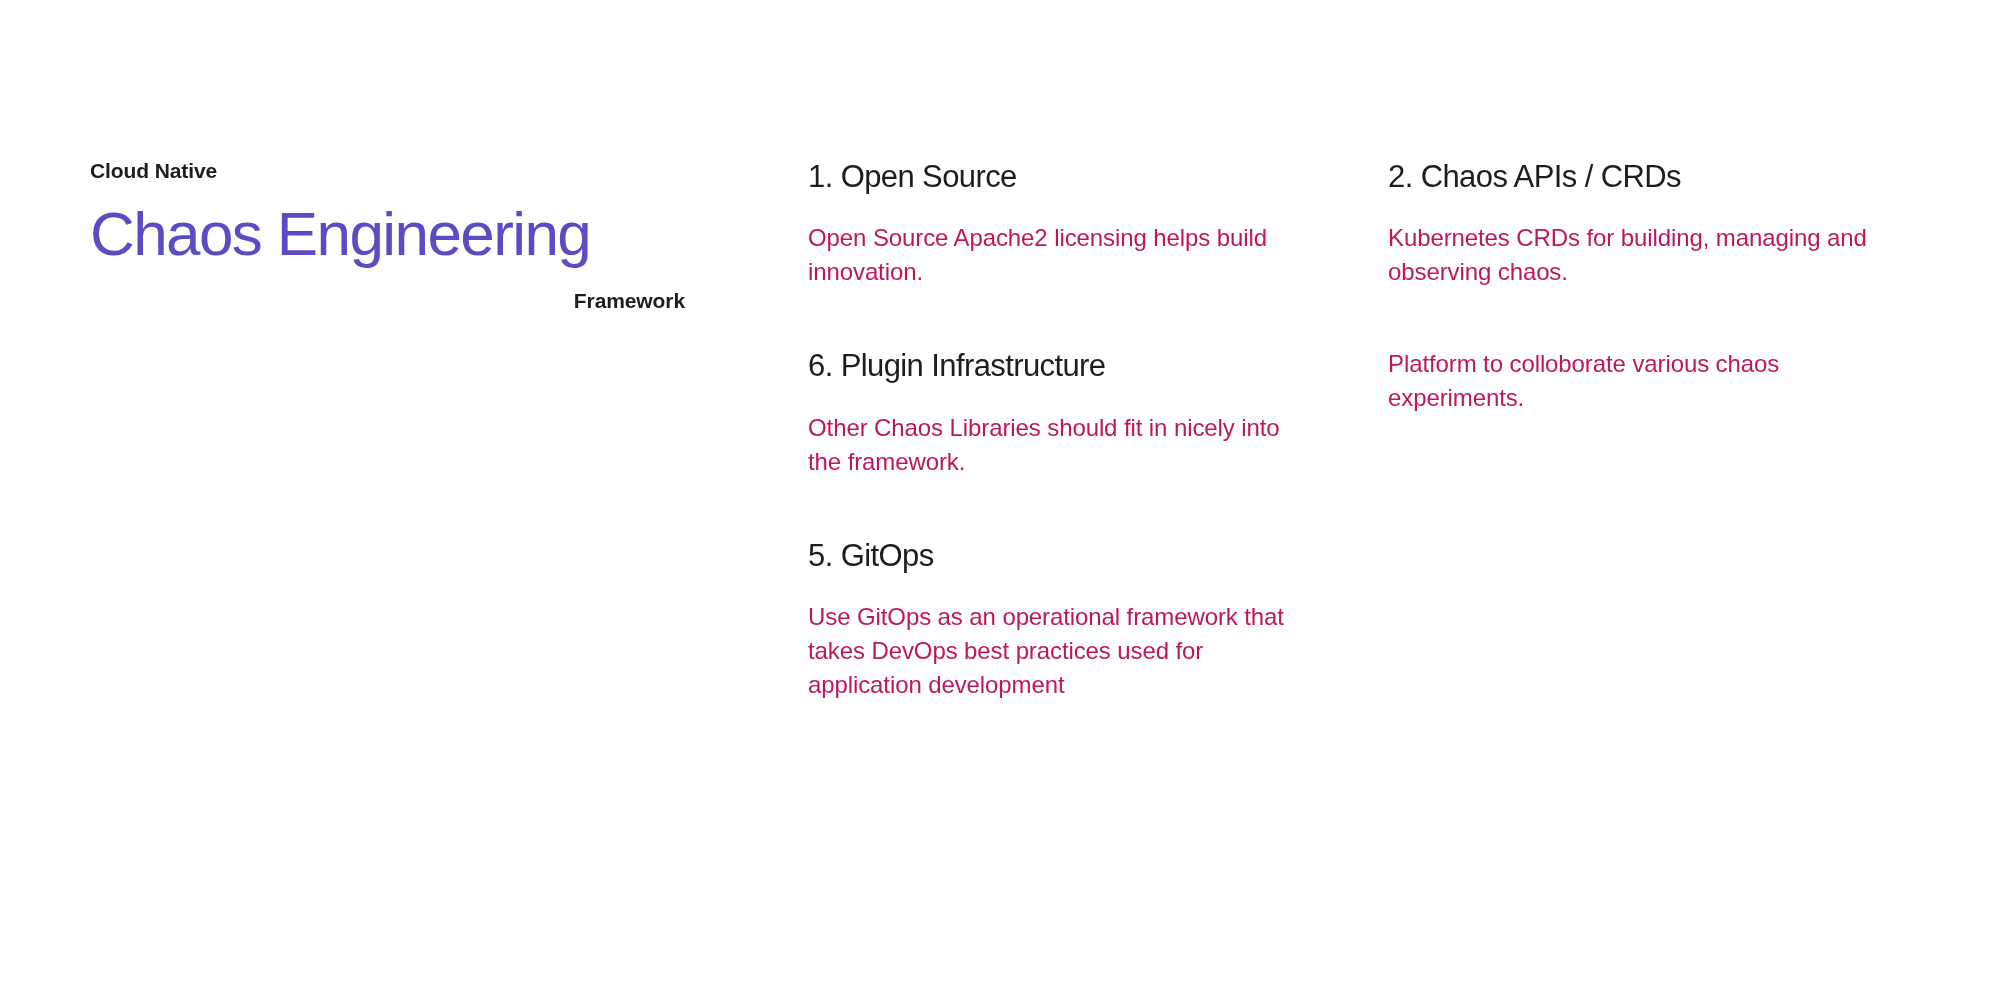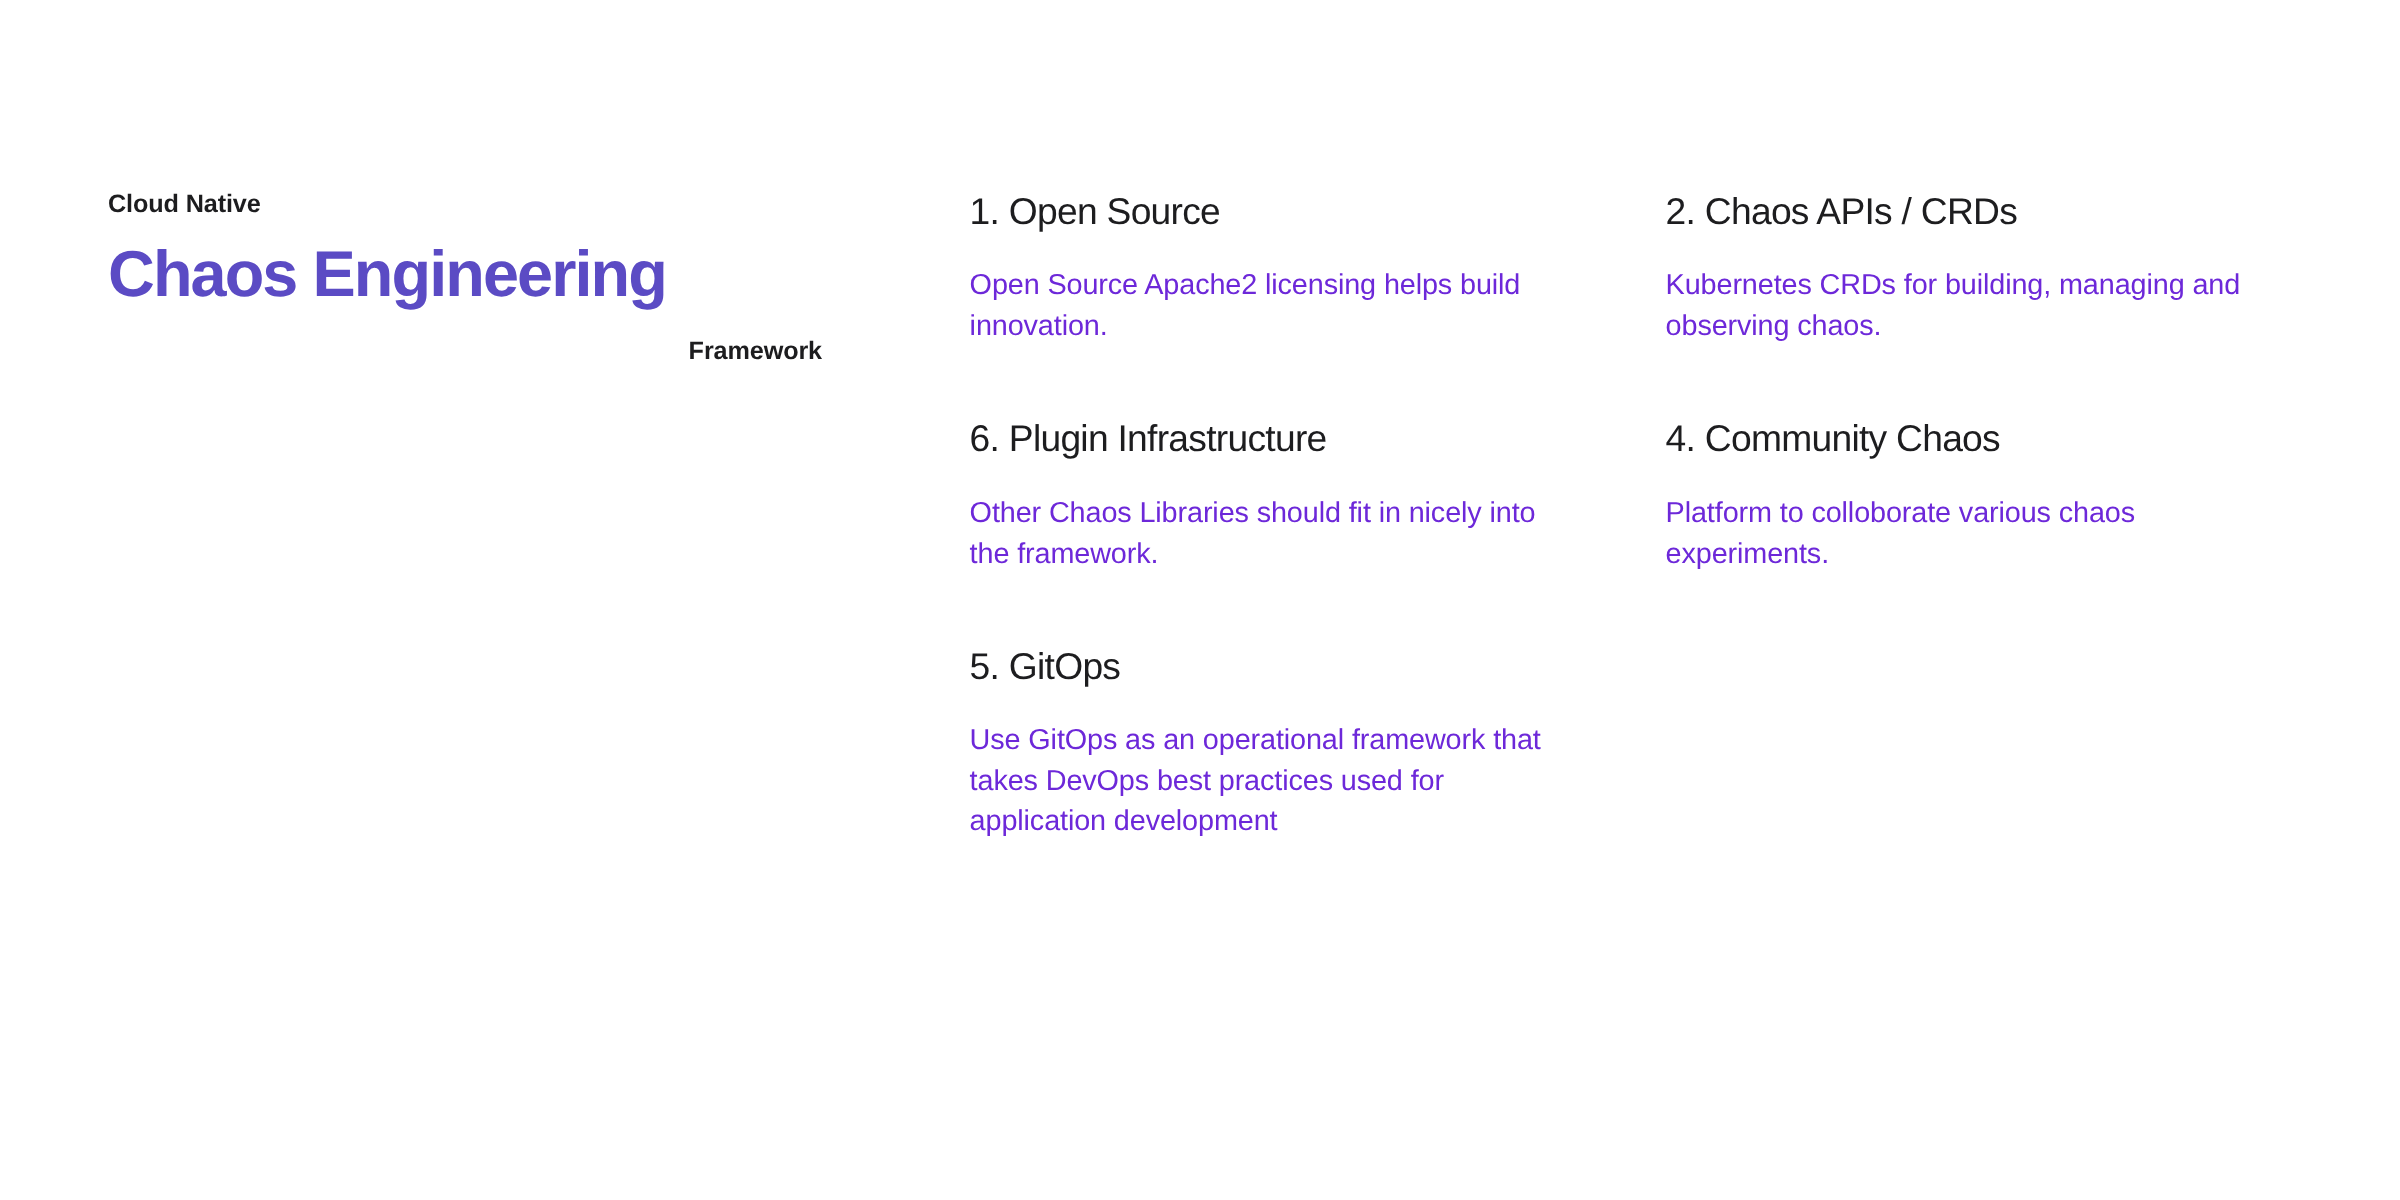--- a/index.html
+++ b/index.html
@@ -33,22 +33,22 @@
   .eyebrow {
     font-size: 21px;
     font-weight: 700;
     color: #1d1d1f;
     letter-spacing: -0.1px;
     line-height: 1.2;
     margin: 0 0 18px 0;
   }
 
   .headline {
-    font-size: 54px;
-    font-weight: 700;
+    font-size: 62px;
+    font-weight: 400;
     color: #5b4bc4;
     letter-spacing: -1.6px;
     line-height: 1.05;
     margin: 0;
     white-space: nowrap;
   }
 
   .subline {
     font-size: 21px;
     font-weight: 700;
@@ -89,21 +89,21 @@
     font-weight: 400;
     color: #1d1d1f;
     letter-spacing: -0.6px;
     line-height: 1.2;
     margin: 0 0 26px 0;
   }
 
   .feature-body {
     font-size: 24px;
     font-weight: 400;
-    color: #6d28d9;
+    color: #be185d;
     letter-spacing: -0.1px;
     line-height: 1.42;
     margin: 0;
     max-width: 500px;
   }
 
   .col-2 .feature-body {
     max-width: 545px;
   }
   .col-2 .feature {
@@ -137,19 +137,18 @@
         <div class="feature-body">Use GitOps as an operational framework that takes DevOps best practices used for application development</div>
       </div>
     </div>
 
     <div class="column col-2">
       <div class="feature">
         <div class="feature-title">2. Chaos APIs / CRDs</div>
         <div class="feature-body">Kubernetes CRDs for building, managing and observing chaos.</div>
       </div>
       <div class="feature">
-        <div class="feature-title">4. Community Chaos</div>
         <div class="feature-body">Platform to colloborate various chaos experiments.</div>
       </div>
     </div>
 
   </div>
 </div>
 
 </body></html>

